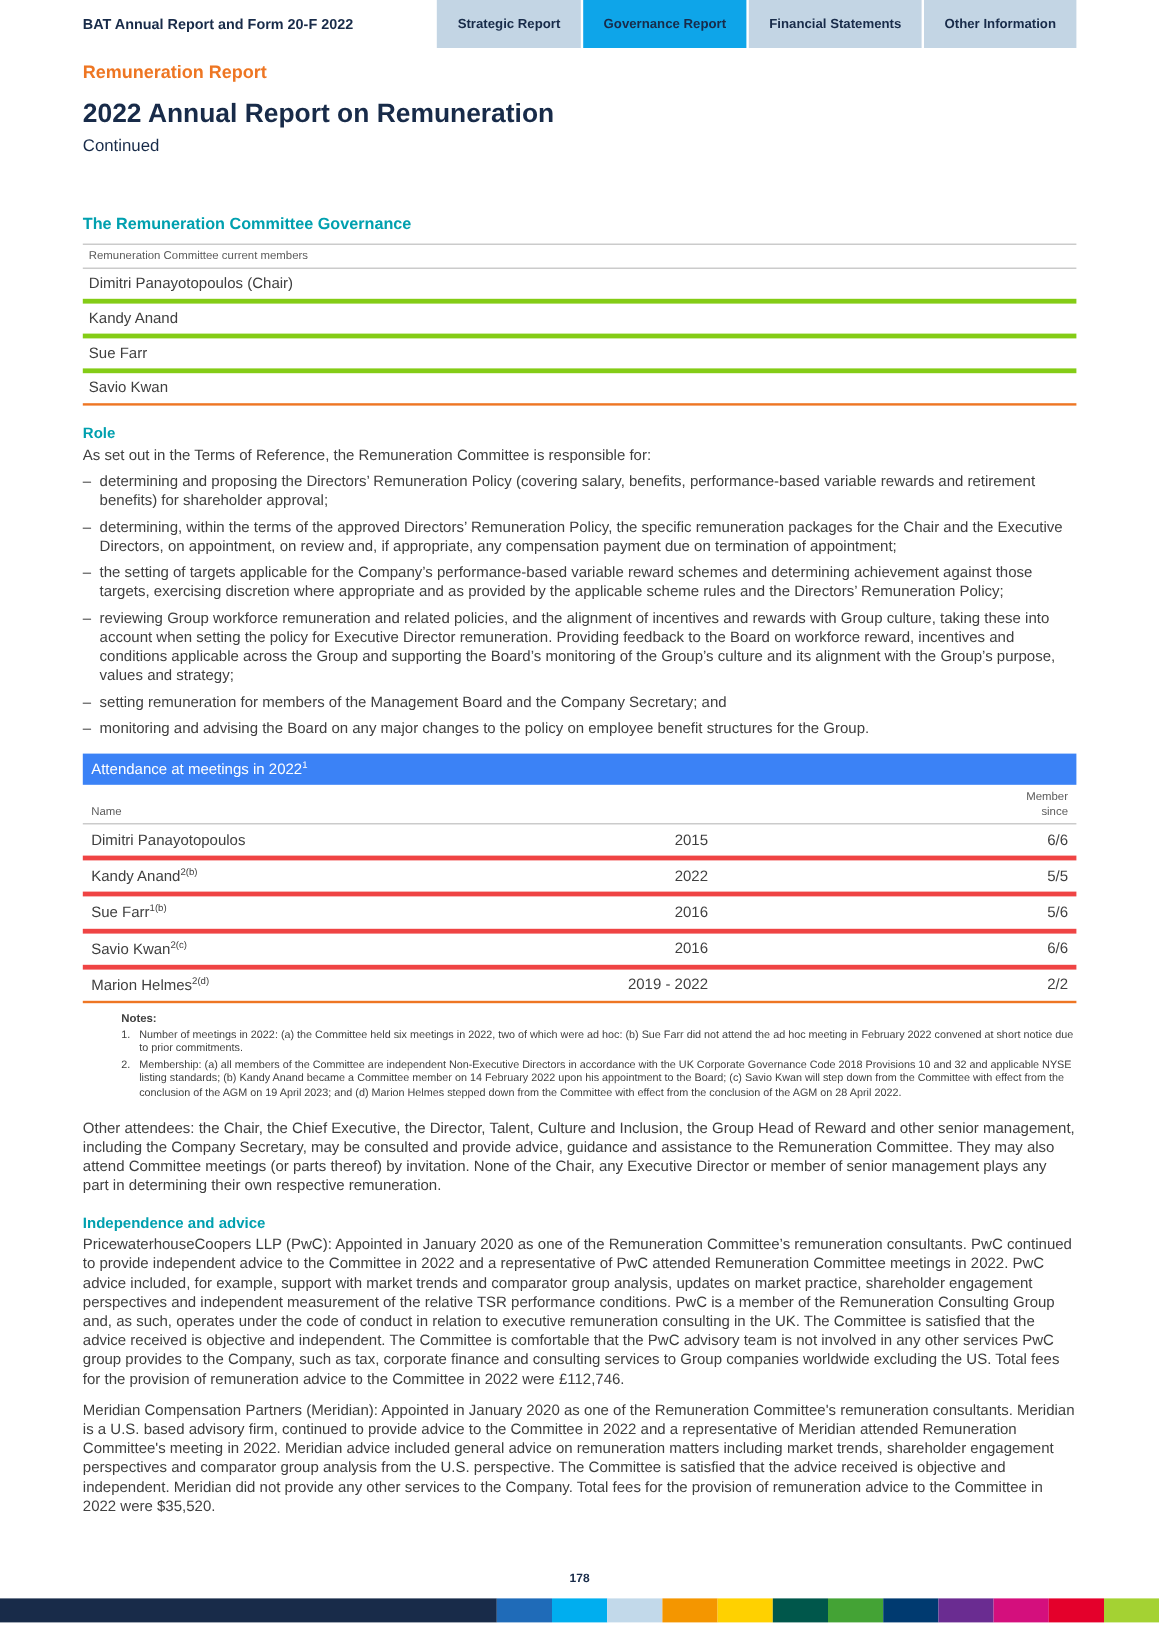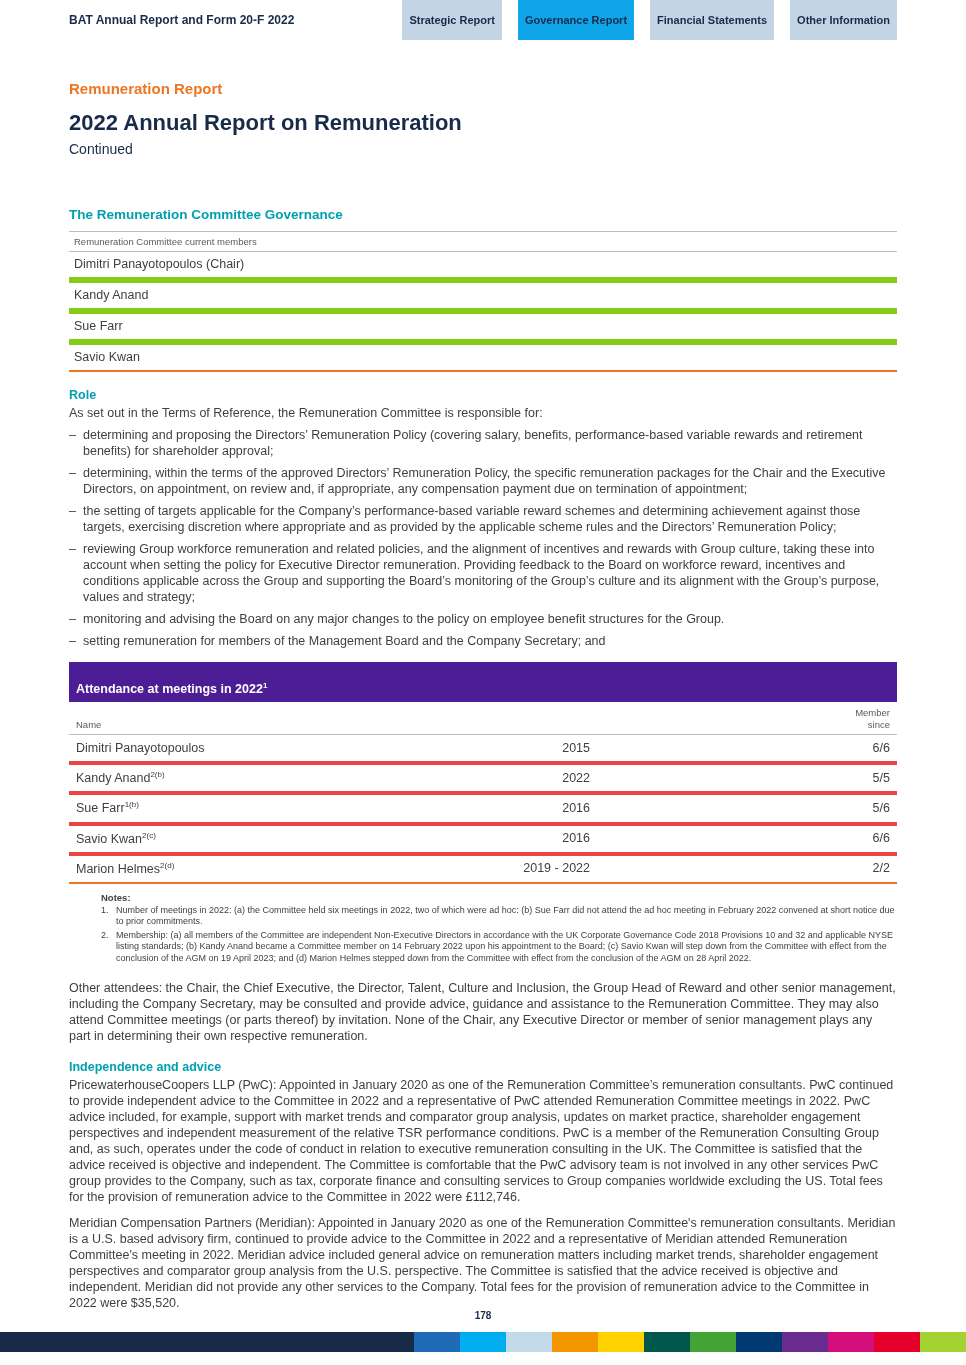--- a/index.html
+++ b/index.html
@@ -4,45 +4,45 @@
 <style>
   * { box-sizing: border-box; }
   html,body { margin:0; padding:0; background:#ffffff; }
   body { font-family:"Liberation Sans", sans-serif; color:#3f3f3f; }
   .page { width:966px; height:1365px; position:relative; background:#fff; overflow:hidden; margin:0 auto; }
 
   
   .header { display:flex; align-items:stretch; height:40px; width:100%; }
   .header-title { flex:1; display:flex; align-items:center; padding-left:69px; font-size:12px; font-weight:bold; color:#182B49; }
   .tabs { display:flex; margin-right:69px; }
-  .tab { display:flex; align-items:center; justify-content:center; padding:0 7px; margin-left:16px;
+  .tab { display:flex; align-items:center; justify-content:center; padding:0 17px; margin-left:2px;
          font-size:11px; font-weight:bold; color:#182B49; background:#C3D5E4; cursor:pointer; white-space:nowrap; }
   .tab.active { background:#0ea5e9; }
 
   .content { padding:0 69px; }
 
-  .section-label { margin-top:40px; font-size:15px; font-weight:bold; color:#EE7623; }
+  .section-label { margin-top:12px; font-size:15px; font-weight:bold; color:#EE7623; }
   .page-title { margin:13px 0 0; font-size:22px; font-weight:bold; color:#182B49; }
   .page-subtitle { margin-top:5px; font-size:14px; font-weight:normal; color:#182B49; }
 
   .teal-heading { margin:50px 0 0; font-size:13.5px; font-weight:bold; color:#00A0AF; }
   .teal-subheading { margin:16px 0 3px; font-size:12.5px; font-weight:bold; color:#00A0AF; }
 
   .committee-table { margin-top:9px; border-top:1px solid #bfbfbf; }
   .ct-head { font-size:9.5px; color:#5a5a5a; padding:4px 5px; border-bottom:1px solid #bfbfbf; }
-  .ct-row { font-size:12.5px; color:#3f3f3f; padding:5px 5px 6px; border-bottom:6px solid #84cc16; }
+  .ct-row { font-size:12.5px; color:#3f3f3f; padding:5px 5px 6px; border-bottom:4px solid #84cc16; }
   .ct-row.last { border-bottom:2px solid #EE7623; }
 
   .body-text { margin:0 0 10px; font-size:12.5px; line-height:16px; color:#3f3f3f; }
   .role-intro { margin-bottom:6px; }
   .bullets .bullet { position:relative; padding-left:14px; margin-bottom:6px; font-size:12.5px; line-height:16px; color:#3f3f3f; }
   .bullets .bullet::before { content:"–"; position:absolute; left:0; top:0; }
 
   .att-table { margin-top:13px; }
-  .att-title { background:#4c1d95; color:#ffffff; font-weight:bold; font-size:12.5px; padding:19px 7px 6px; }
+  .att-title { background:#3b82f6; color:#ffffff; font-weight:normal; font-size:12.5px; padding:5px 7px 6px; }
   .att-title sup { font-size:8px; }
   .att-cols { display:flex; align-items:flex-end; padding:5px 7px 4px; border-bottom:1px solid #bfbfbf;
               font-size:9.5px; color:#5a5a5a; line-height:11.5px; }
   .c-name { flex:1; text-align:left; }
   .c-since { width:200px; text-align:right; }
   .c-att { width:300px; text-align:right; }
   .att-row { display:flex; align-items:center; padding:5px 7px 6px; border-bottom:4px solid #ef4444; font-size:12.5px; color:#3f3f3f; }
   .att-row.last { border-bottom:2px solid #EE7623; }
   .att-row sup, .ct-row sup { font-size:8px; }
 
@@ -91,22 +91,22 @@
     </div>
 
     <h3 class="teal-subheading">Role</h3>
     <p class="body-text role-intro">As set out in the Terms of Reference, the Remuneration Committee is responsible for:</p>
 
     <div class="bullets">
       <div class="bullet">determining and proposing the Directors’ Remuneration Policy (covering salary, benefits, performance-based variable rewards and retirement benefits) for shareholder approval;</div>
       <div class="bullet">determining, within the terms of the approved Directors’ Remuneration Policy, the specific remuneration packages for the Chair and the Executive Directors, on appointment, on review and, if appropriate, any compensation payment due on termination of appointment;</div>
       <div class="bullet">the setting of targets applicable for the Company’s performance-based variable reward schemes and determining achievement against those targets, exercising discretion where appropriate and as provided by the applicable scheme rules and the Directors’ Remuneration Policy;</div>
       <div class="bullet">reviewing Group workforce remuneration and related policies, and the alignment of incentives and rewards with Group culture, taking these into account when setting the policy for Executive Director remuneration. Providing feedback to the Board on workforce reward, incentives and conditions applicable across the Group and supporting the Board’s monitoring of the Group’s culture and its alignment with the Group’s purpose, values and strategy;</div>
+      <div class="bullet">setting remuneration for members of the Management Board and the Company Secretary; and</div>
       <div class="bullet">monitoring and advising the Board on any major changes to the policy on employee benefit structures for the Group.</div>
-      <div class="bullet">setting remuneration for members of the Management Board and the Company Secretary; and</div>
     </div>
 
     <div class="att-table">
       <div class="att-title">
         <span>Attendance at meetings in 2022</span><sup>1</sup>
       </div>
       <div class="att-cols">
         <div class="c-name">Name</div>
         <div class="c-since">
           <div>Member</div>

